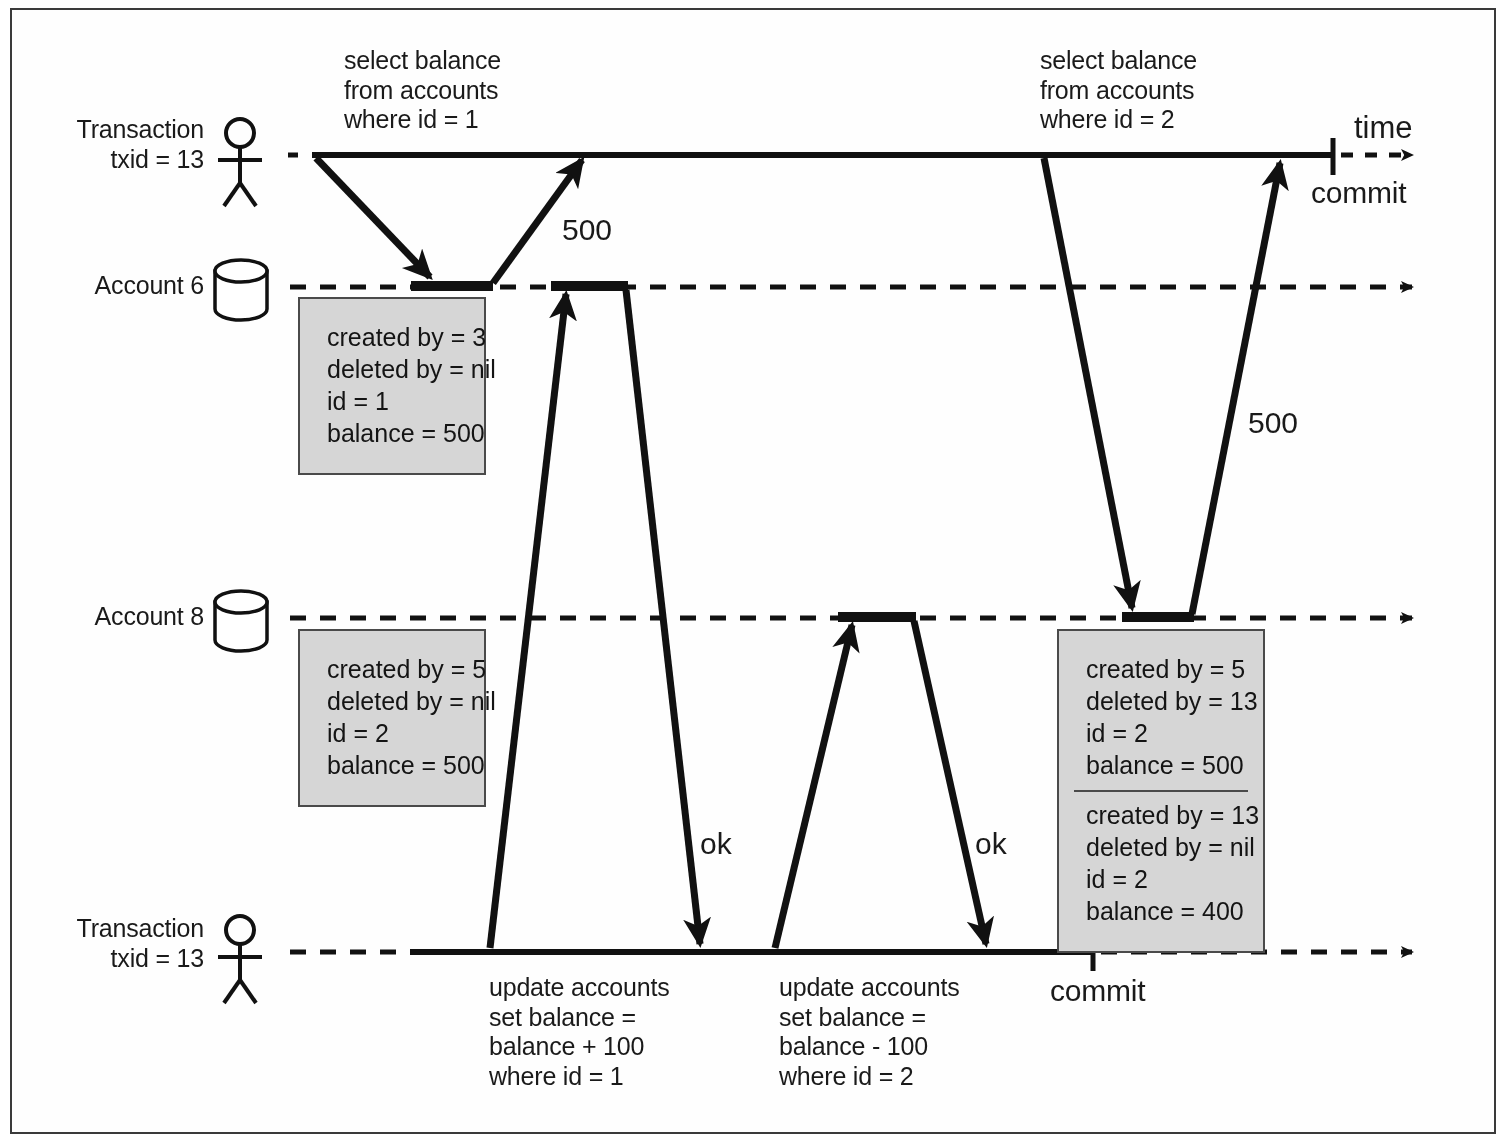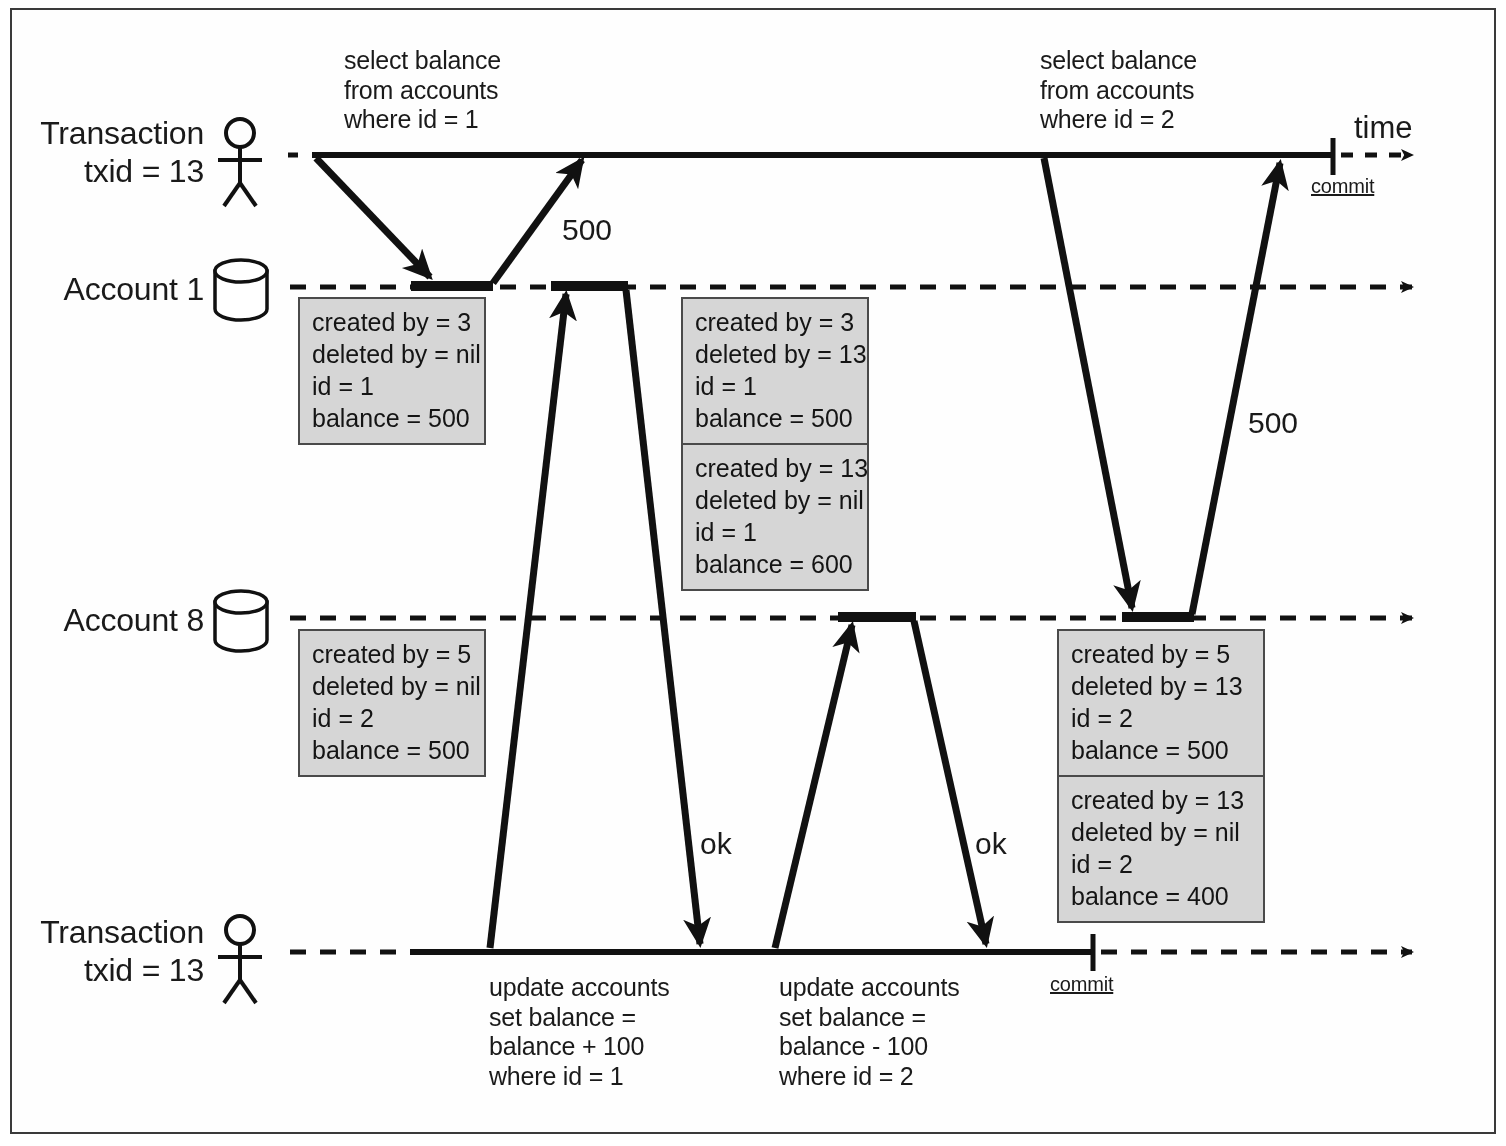--- a/index.html
+++ b/index.html
@@ -33,45 +33,44 @@
     width: 1506px;
     height: 1146px;
   }
   .lbl {
     position: absolute;
     color: #1a1a1a;
     line-height: 1.18;
     white-space: pre;
   }
   .actor-label {
-    font-size: 32px;
+    font-size: 25px;
     text-align: right;
     letter-spacing: -0.2px;
   }
   .sql {
     font-size: 25px;
     letter-spacing: -0.2px;
   }
   .small-note {
-    font-size: 20px;
+    font-size: 30px;
     letter-spacing: -0.2px;
-    text-decoration: underline;
   }
   .time-label {
     font-size: 31px;
   }
   .msgnum {
     font-size: 30px;
   }
   .tuplebox {
     position: absolute;
     background: #d6d6d6;
     border: 2px solid #4a4a4a;
     box-sizing: border-box;
-    padding: 0;
+    padding: 15px;
   }
   .tuple {
     padding: 7px 10px 9px 12px;
     font-size: 25px;
     line-height: 1.28;
     color: #141414;
     white-space: pre;
   }
   .tuple + .tuple {
     border-top: 2px solid #4a4a4a;
@@ -160,21 +159,21 @@
     <g stroke="#111111" stroke-width="3.5" fill="#ffffff">
       <path d="M215,602 L215,640 A26,11 0 0 0 267,640 L267,602 Z"></path>
       <ellipse cx="241" cy="602" rx="26" ry="11"></ellipse>
     </g>
   </svg>
 
   <div class="lbl actor-label" style="left:24px; top:115px; width:180px;"><span>Transaction</span><br><span>txid = 13</span></div>
 
   <div class="lbl actor-label" style="left:24px; top:914px; width:180px;"><span>Transaction</span><br><span>txid = 13</span></div>
 
-  <div class="lbl actor-label" style="left:24px; top:271px; width:180px;"><span>Account 1</span></div>
+  <div class="lbl actor-label" style="left:24px; top:271px; width:180px;"><span>Account 6</span></div>
 
   <div class="lbl actor-label" style="left:24px; top:602px; width:180px;"><span>Account 8</span></div>
 
   <div class="lbl sql" style="left:344px; top:46px;">select balance
 from accounts
 where id = 1</div>
 
   <div class="lbl sql" style="left:1040px; top:46px;">select balance
 from accounts
 where id = 2</div>
@@ -203,30 +202,20 @@
 
   <div class="lbl time-label" style="left:1354px; top:110px;">time</div>
 
   <div class="tuplebox" style="left:298px; top:297px; width:188px;">
     <div class="tuple"><span>created by = 3</span>
 <span>deleted by = nil</span>
 <span>id = 1</span>
 <span>balance = 500</span></div>
   </div>
 
-  <div class="tuplebox" style="left:681px; top:297px; width:188px;">
-    <div class="tuple"><span>created by = 3</span>
-<span>deleted by = 13</span>
-<span>id = 1</span>
-<span>balance = 500</span></div>
-    <div class="tuple"><span>created by = 13</span>
-<span>deleted by = nil</span>
-<span>id = 1</span>
-<span>balance = 600</span></div>
-  </div>
 
   <div class="tuplebox" style="left:298px; top:629px; width:188px;">
     <div class="tuple"><span>created by = 5</span>
 <span>deleted by = nil</span>
 <span>id = 2</span>
 <span>balance = 500</span></div>
   </div>
 
   <div class="tuplebox" style="left:1057px; top:629px; width:208px;">
     <div class="tuple"><span>created by = 5</span>

